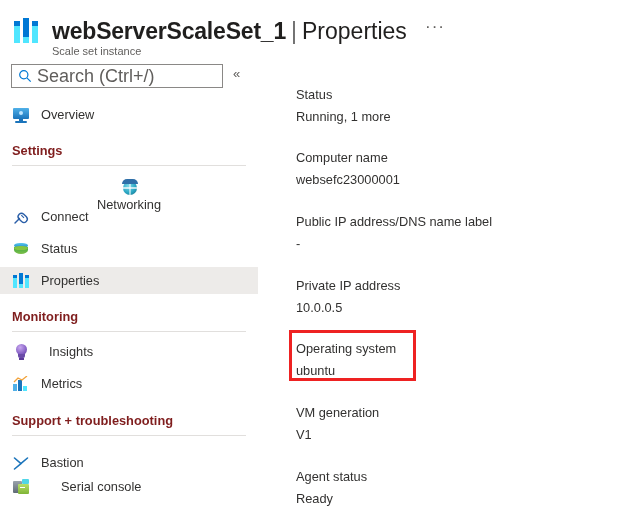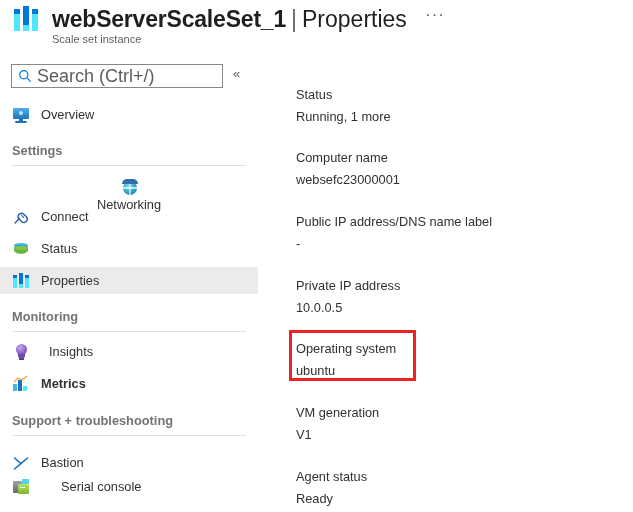--- a/index.html
+++ b/index.html
@@ -13,21 +13,21 @@
     background: #ffffff;
     font-family: "Liberation Sans", sans-serif;
     color: #323130;
     overflow: hidden;
     position: relative;
   }
 
   
   #header {
     position: absolute;
-    left: 0; top: 0;
+    left: 0; top: 12px;
     width: 555px;
     height: 58px;
   }
   #title-row {
     position: absolute;
     left: 12px;
     top: 4px;
     display: flex;
     align-items: center;
   }
@@ -169,21 +169,21 @@
     font-size: 12.8px;
     color: #323130;
     white-space: nowrap;
   }
 
   .section-head {
     position: absolute;
     left: 12px;
     font-size: 12.8px;
     font-weight: bold;
-    color: #737373;
+    color: #7f1d1d;
   }
   .section-rule {
     position: absolute;
     left: 12px;
     width: 234px;
     height: 1px;
     background: #e1dfdd;
   }
 
   
@@ -410,21 +410,21 @@
 
   <div class="nav-item" style="top:280px;gap:8px;">
     <span class="nav-icon ic-insights">
       <span class="bulb"></span>
         <span class="neck"></span>
         <span class="foot"></span>
     </span>
     <span class="nav-label">Insights</span>
   </div>
 
-  <div class="nav-item" style="top:312px;font-weight:bold;">
+  <div class="nav-item" style="top:312px;">
     <span class="nav-icon ic-metrics">
       <span class="m m1"></span>
         <span class="m m2"></span>
         <span class="m m3"></span>
       <svg class="spark" viewBox="0 0 15 7">
         <polyline points="1,6 5,2 9,4 14,0" fill="none" stroke="#f2a33c" stroke-width="1.3"></polyline>
       </svg>
     </span>
     <span class="nav-label">Metrics</span>
   </div>

